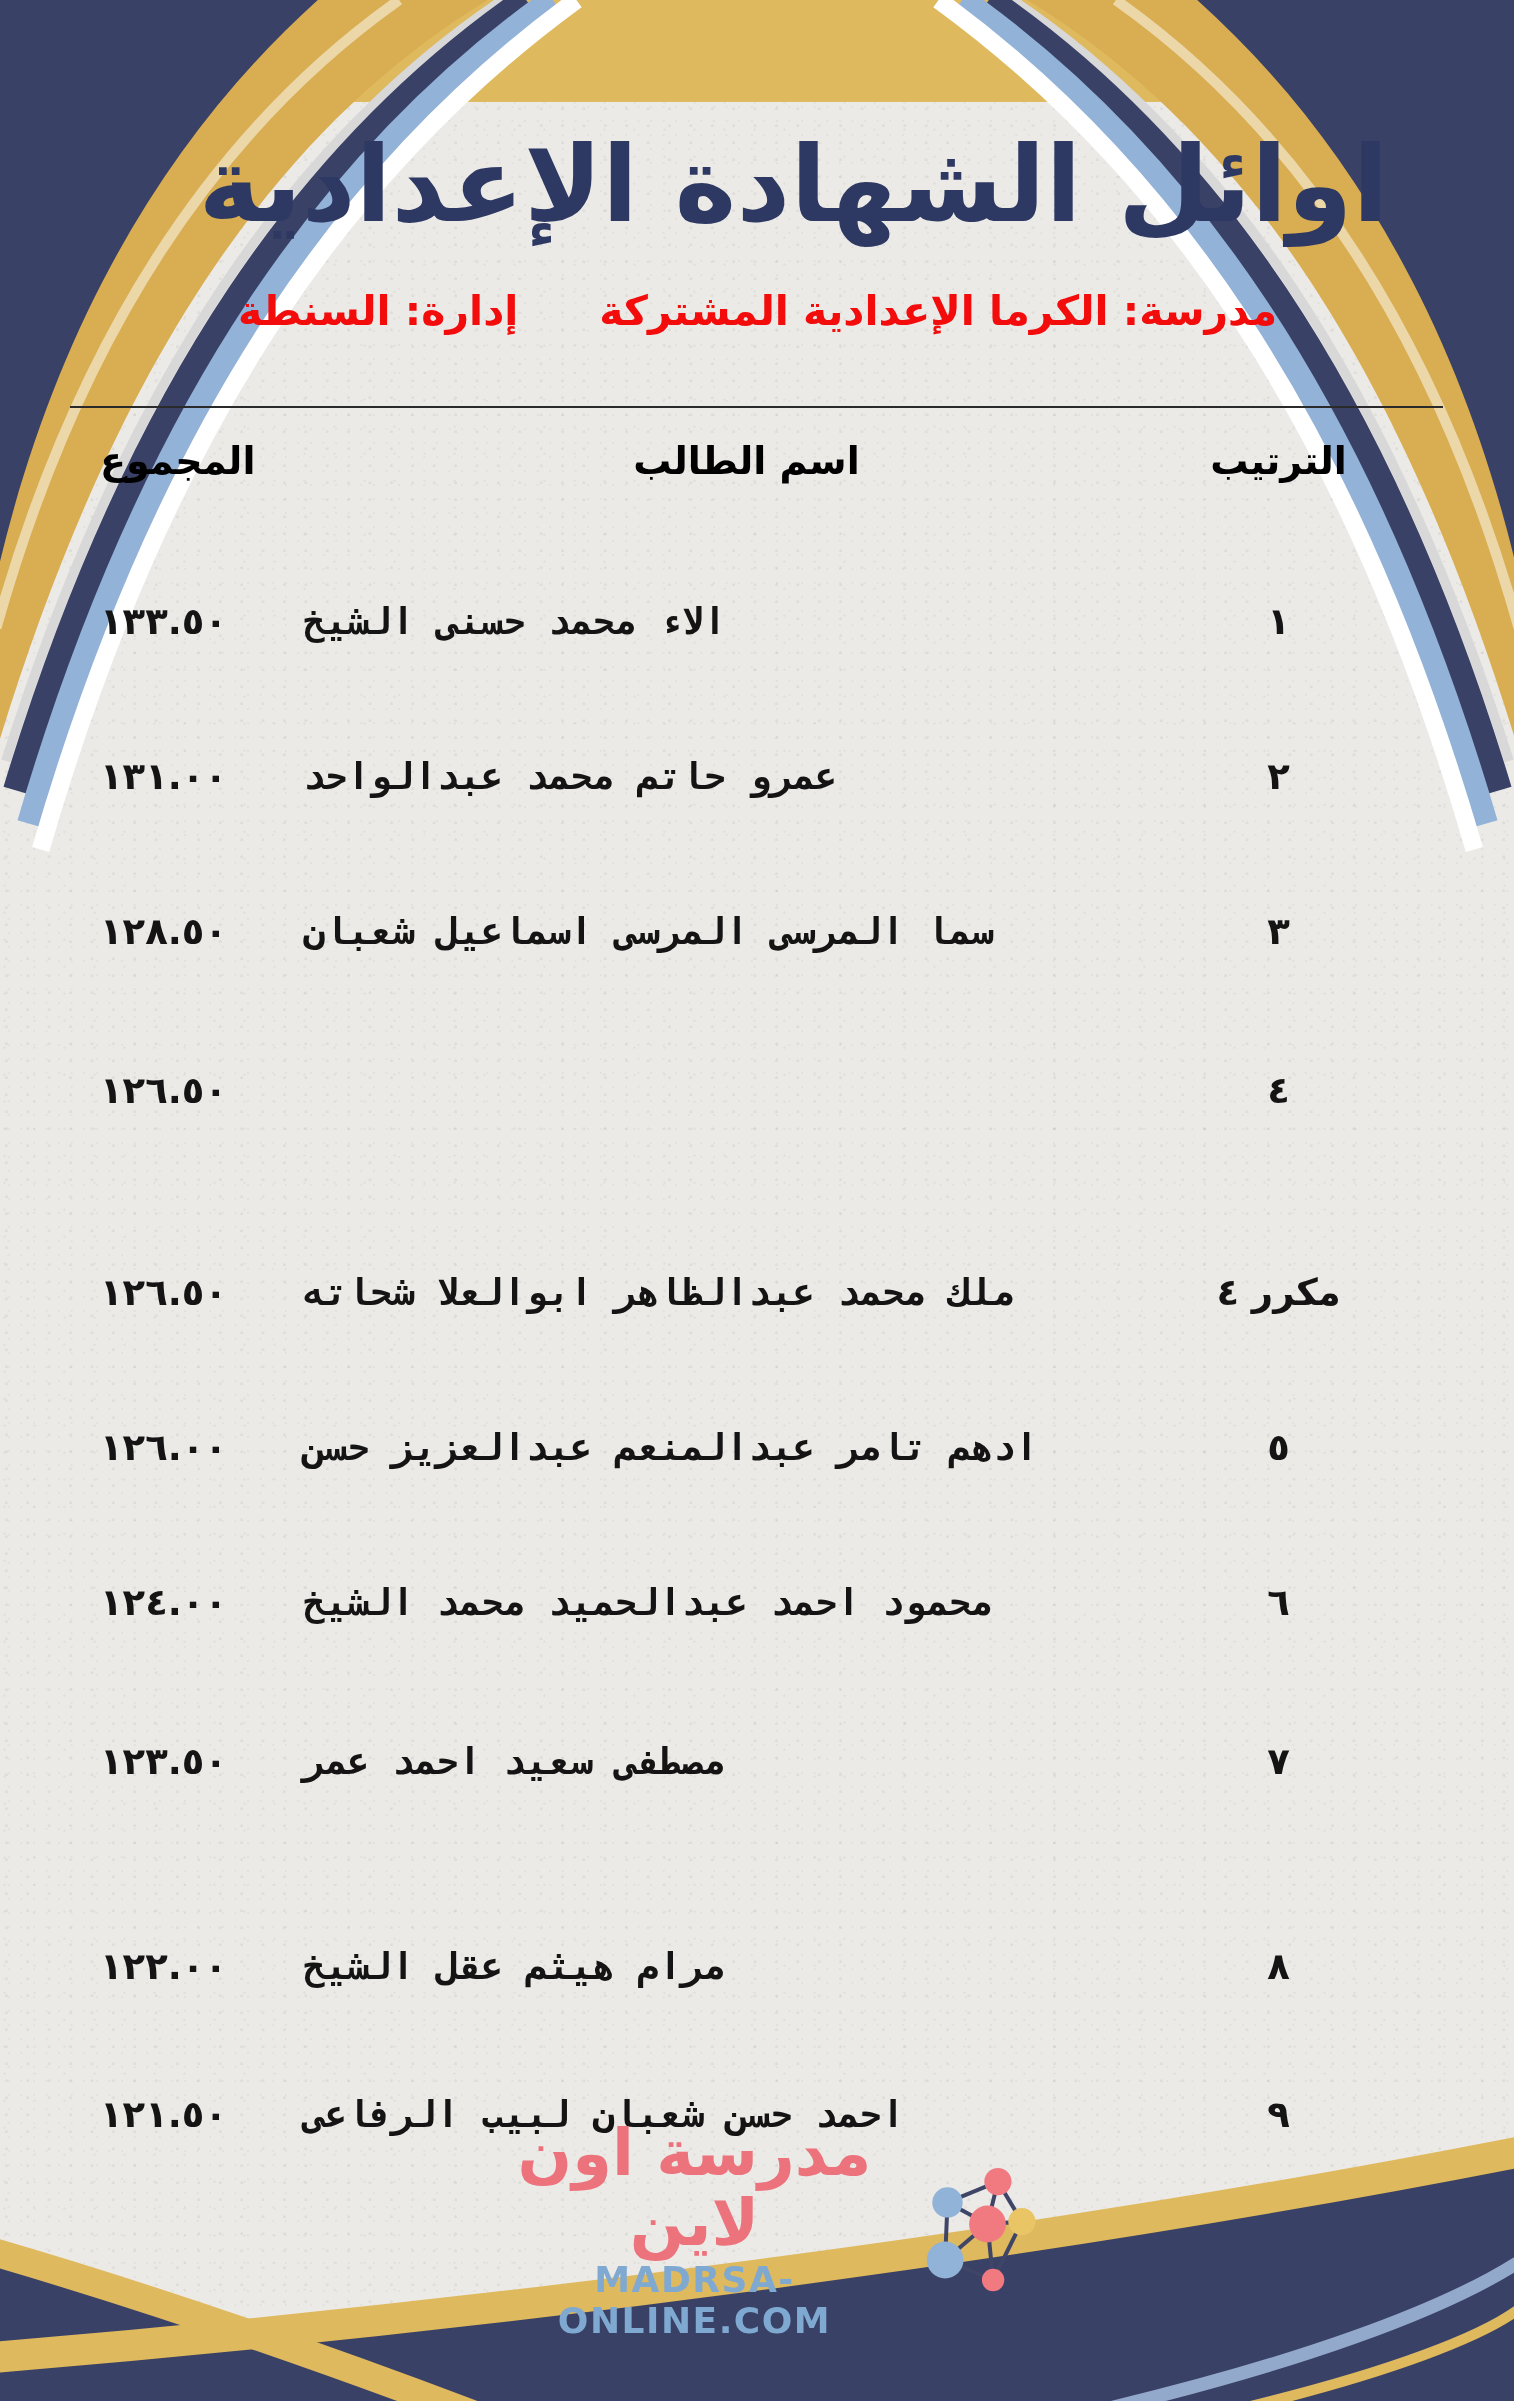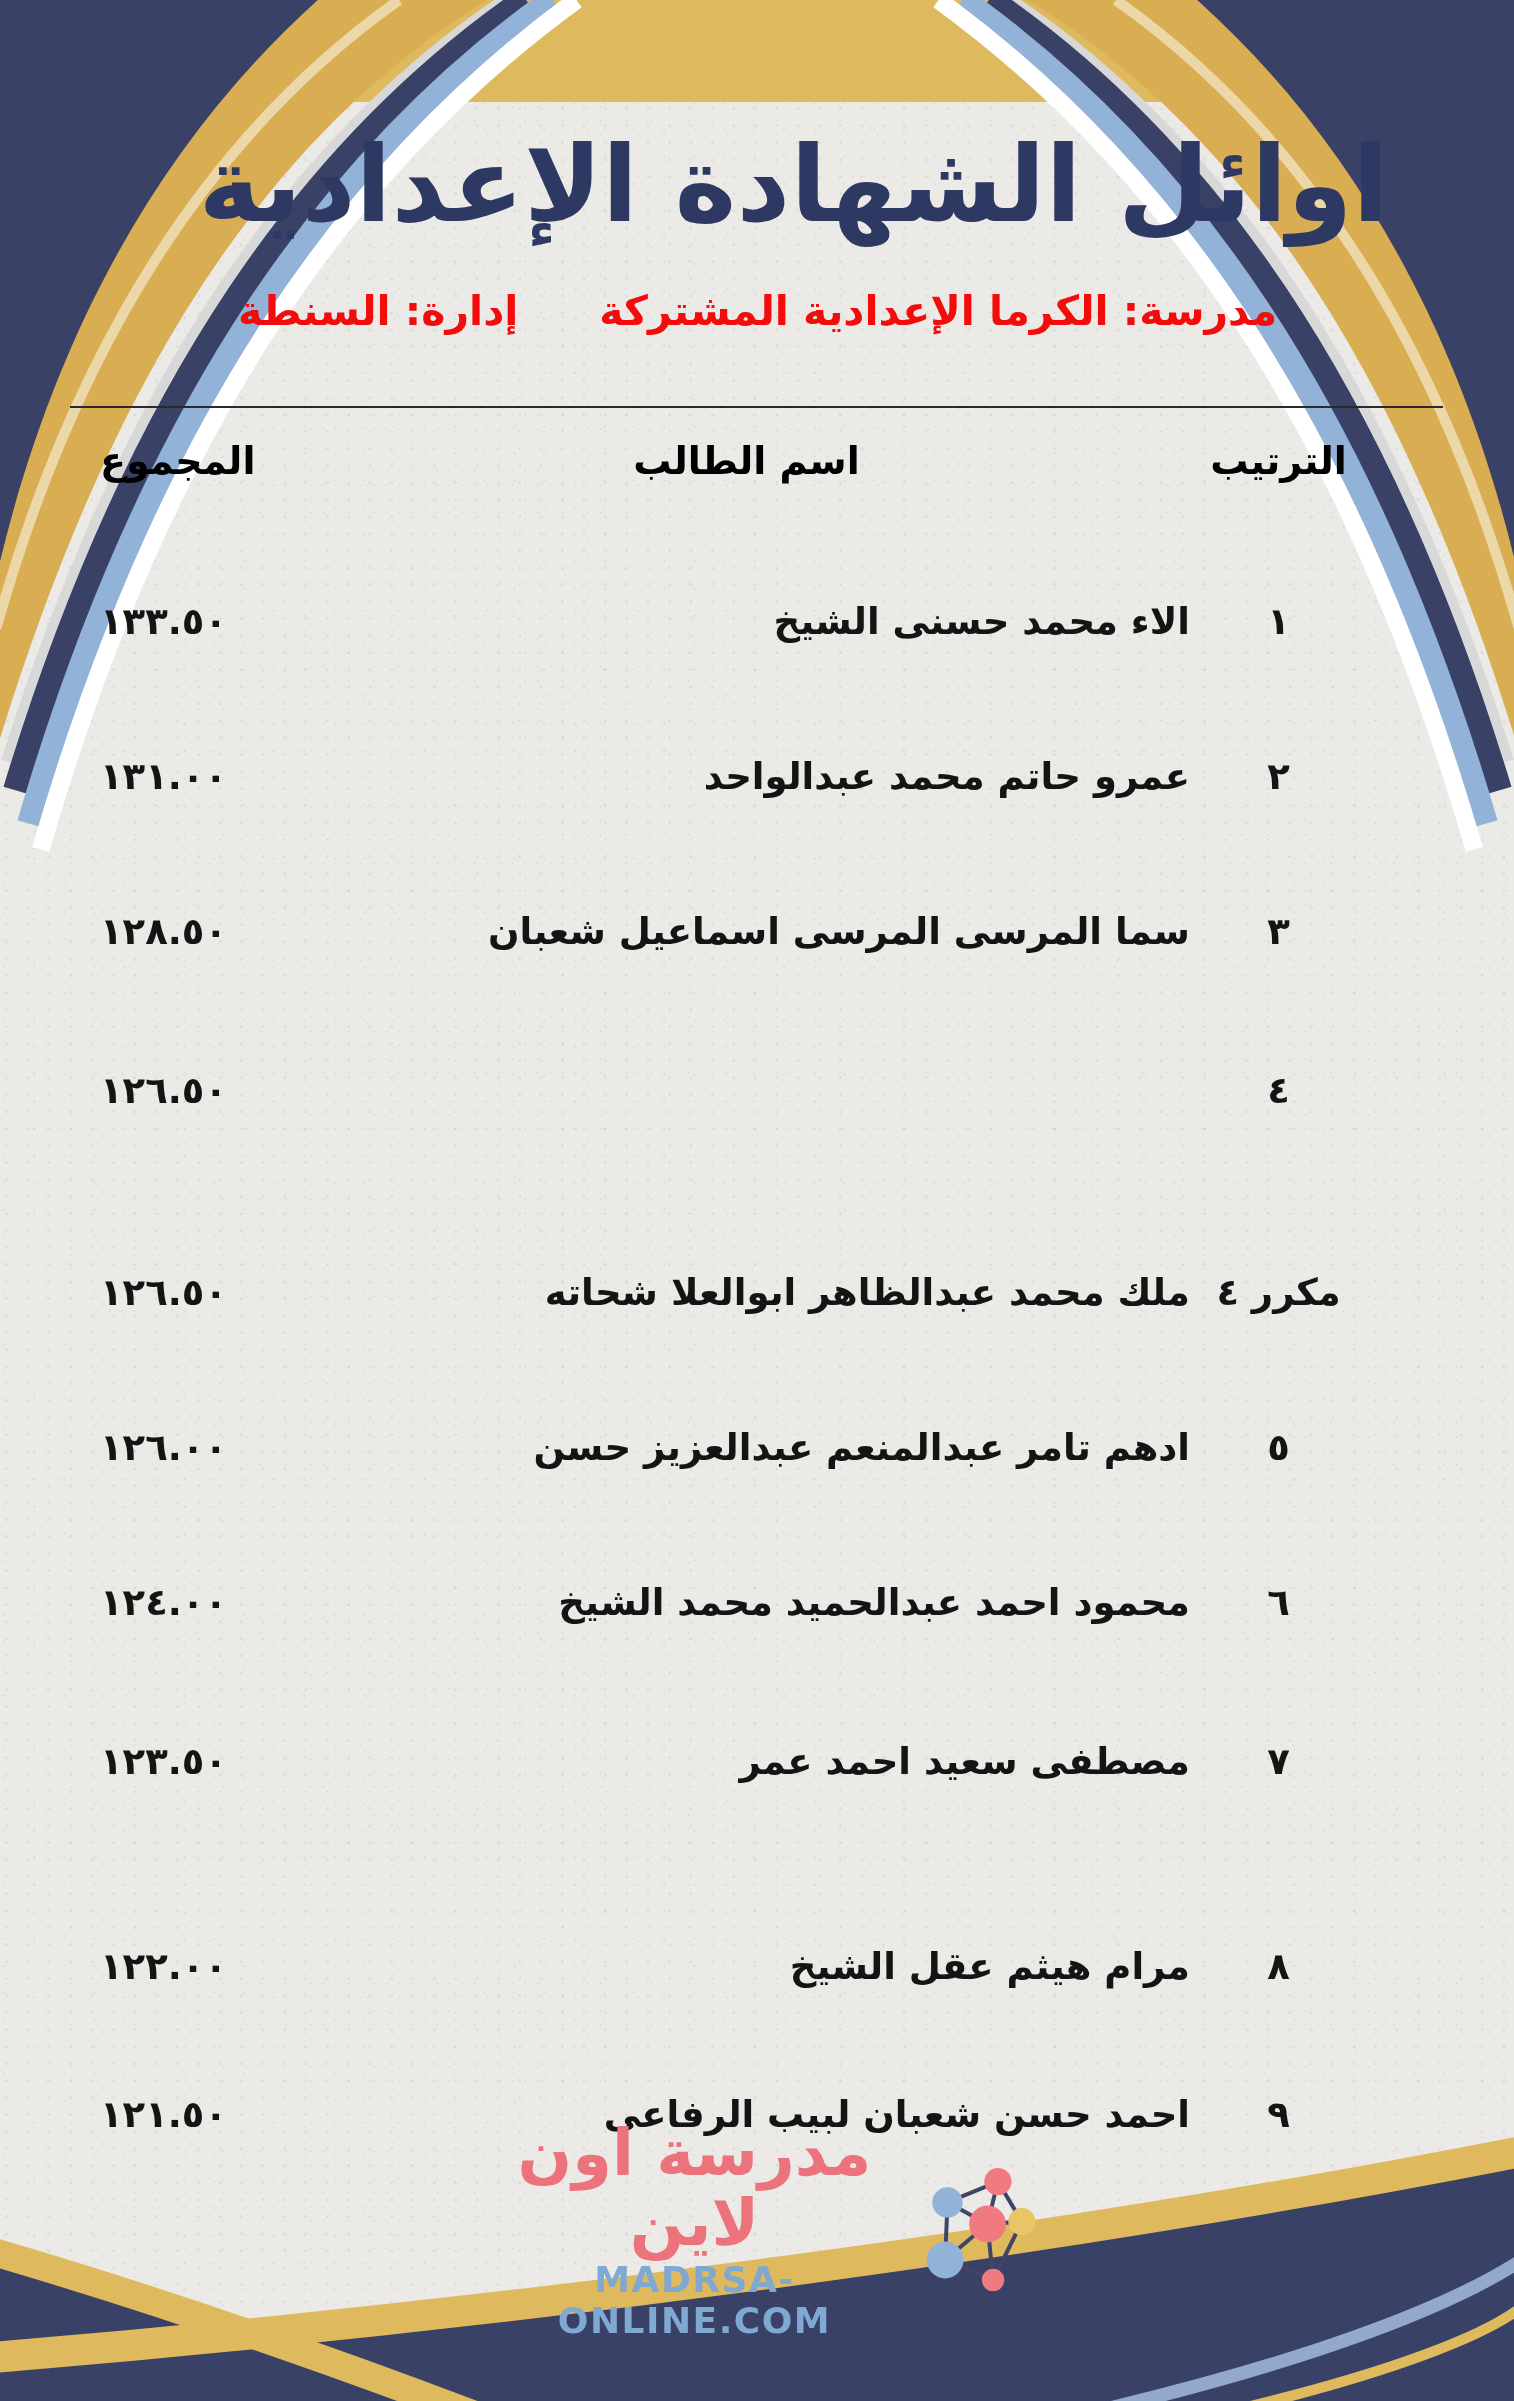--- a/index.html
+++ b/index.html
@@ -33,21 +33,21 @@
   }
   .thead span, .row span{position:absolute;direction:rtl;}
   .thead{position:absolute;top:0;left:0;width:100%;height:0;
     font-size:38px;font-weight:bold;color:#000;}
   .col-rank{top:439px;right:144px;width:185px;text-align:center;}
   .col-name{top:439px;left:303px;width:887px;text-align:center;}
   .col-total{top:439px;left:100px;width:310px;text-align:left;direction:ltr;}
   .row{position:absolute;left:0;width:100%;height:52px;
     font-size:37px;font-weight:bold;color:#141414;}
   .cell-rank{right:144px;width:185px;text-align:center;}
-  .cell-name{left:303px;width:887px;text-align:right;}
+  .cell-name{left:303px;width:887px;text-align:left;font-family:Liberation Mono, monospace;}
   .cell-total{left:100px;width:310px;text-align:left;direction:ltr;}
   .logo{
     position:absolute;left:473px;top:2118px;width:576px;
     display:flex;align-items:center;gap:10.3px;direction:ltr;z-index:3;
   }
   .logo-text{width:443px;text-align:center;}
   .logo-ar{font-size:64px;font-weight:bold;color:#EC737C;direction:rtl;line-height:1.1;}
   .logo-en{font-size:36px;font-weight:bold;color:#7FA9D1;letter-spacing:1.5px;line-height:1.15;}
   .logo-icon{width:111px;height:132px;flex:0 0 auto;}
 </style>

